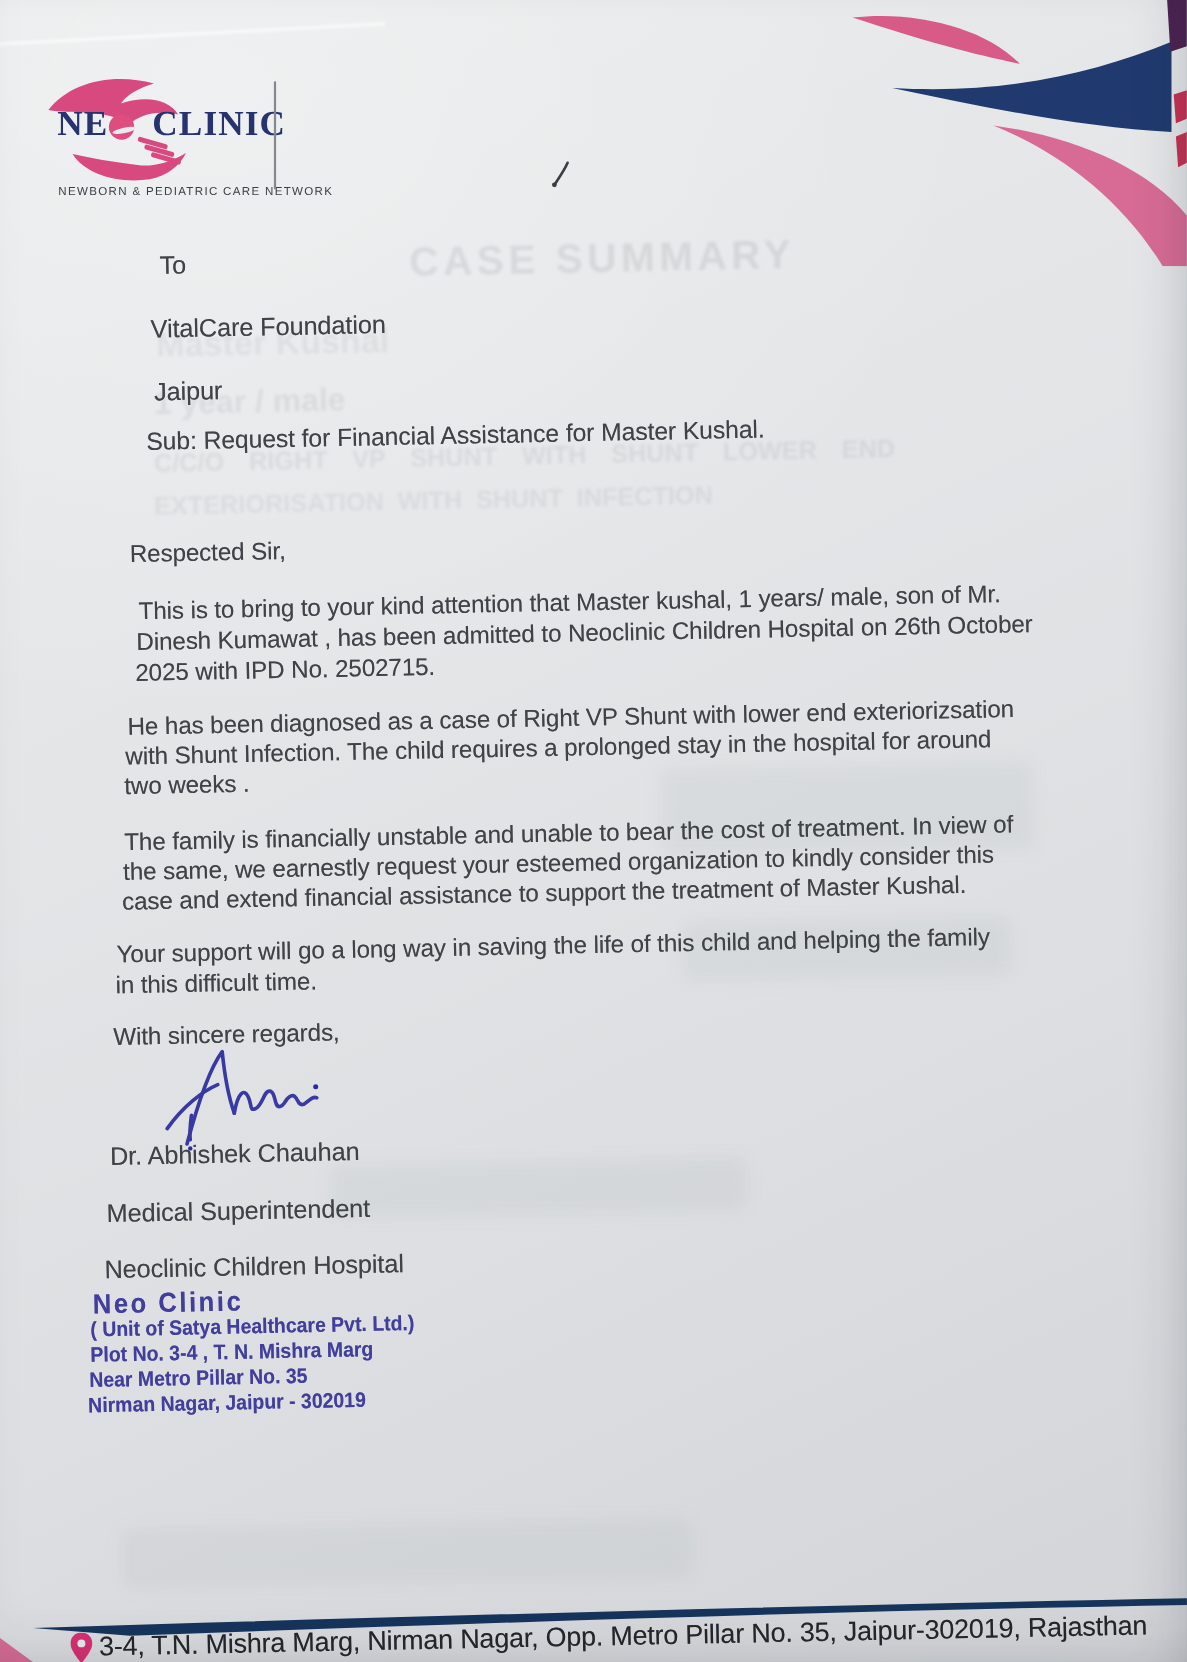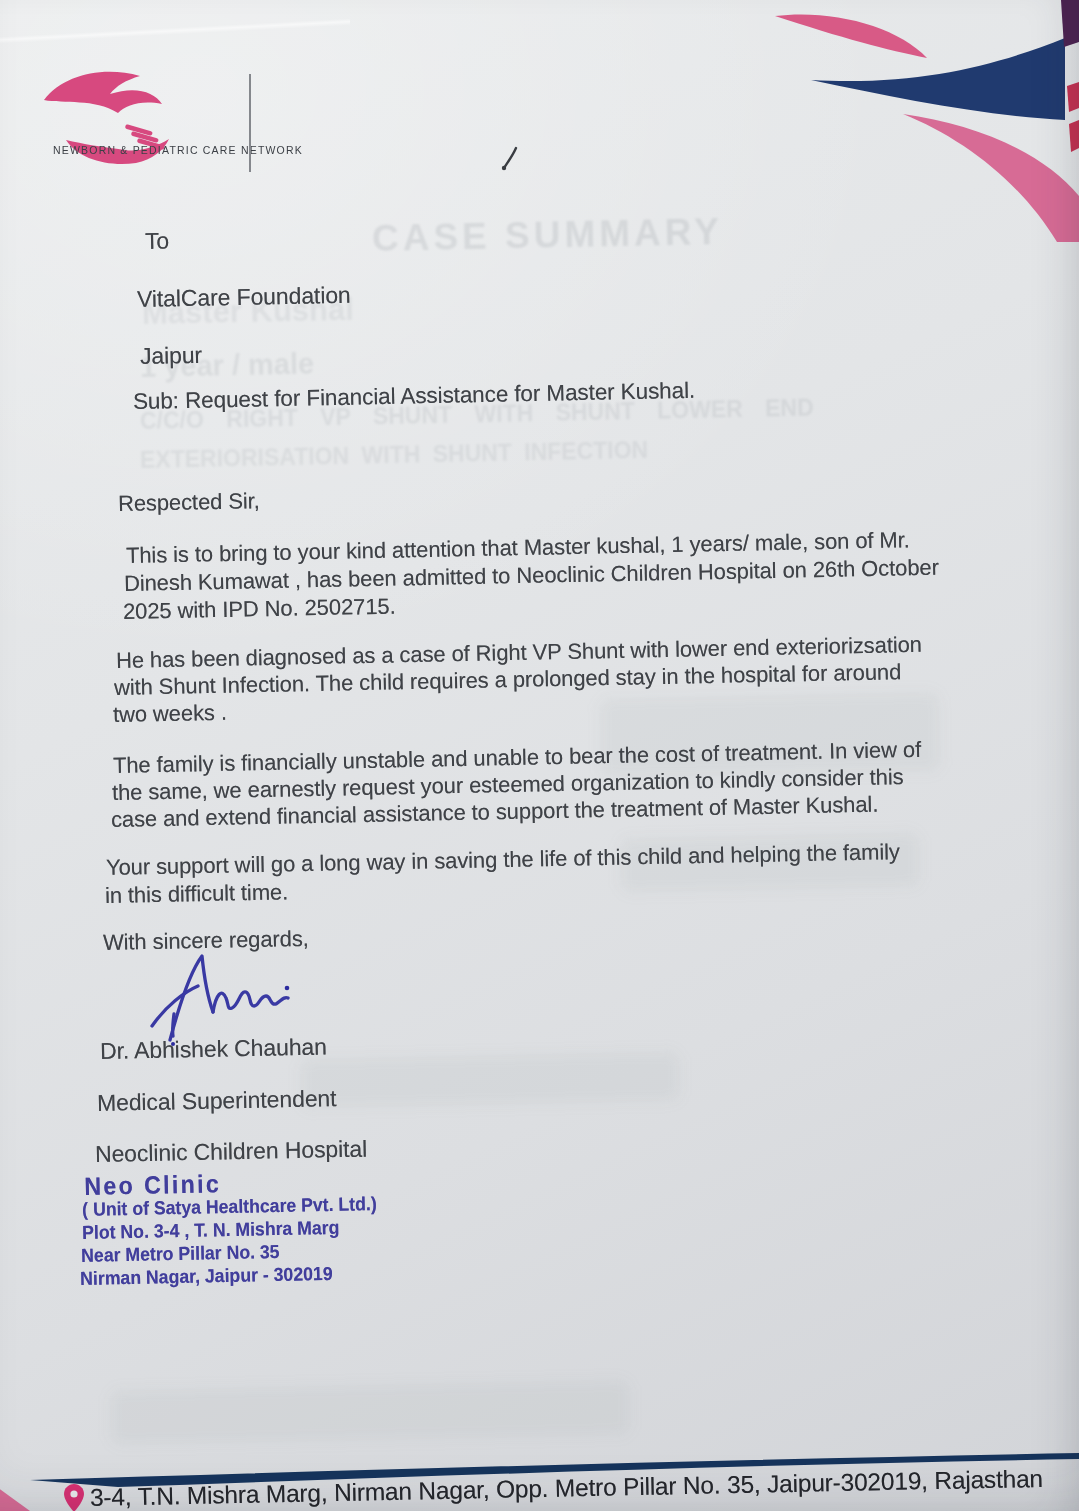--- a/index.html
+++ b/index.html
@@ -29,21 +29,21 @@
   
   .logo{position:absolute;left:38px;top:64px;width:220px;height:120px;}
   .logo-row{position:absolute;left:14px;top:30px;display:flex;align-items:center;}
   .logo-ne,.logo-clinic{font-family:"Liberation Serif",serif;font-weight:bold;font-size:32px;
      color:#27336f;letter-spacing:1px;}
   .logo-dot{width:23px;height:23px;border-radius:50%;background:#dd4e7e;margin:6px 2px 0 1px;
      position:relative;overflow:hidden;}
   .logo-dot::after{content:"";position:absolute;left:3px;top:12px;width:22px;height:5px;
      background:#e9ebed;border-radius:50%;transform:rotate(-12deg);}
   .logo-clinic{margin-left:14px;}
-  .tagline{position:absolute;left:15px;top:80px;font-size:10.5px;letter-spacing:1.2px;color:#3c4046;
+  .tagline{position:absolute;left:15px;top:104px;font-size:10.5px;letter-spacing:1.2px;color:#3c4046;
      white-space:nowrap;}
   .divider{position:absolute;left:249px;top:74px;width:1.6px;height:98px;background:#85888d;}
   .pink-corner{position:absolute;left:0;bottom:0;width:30px;height:28px;background:#d76b95;
      clip-path:polygon(0 22%,100% 100%,0 100%);}
 </style>
 </head>
 <body>
 
 <div class="page">
 
@@ -59,20 +59,25 @@
   </svg>
 
   <div class="logo">
     <svg style="position:absolute;left:0;top:0;width:220px;height:120px" viewBox="0 0 220 120">
       <path d="M6,36 C26,10 66,2 102,12 C88,16 78,22 72,30 C96,22 116,27 124,40 C103,36 88,41 80,49 C56,34 26,40 6,36 Z" fill="#d7497f"></path>
       <path d="M28,76 C40,95 70,103 98,99 C114,96 126,86 131,75 C116,84 100,88 87,86 C64,83 45,80 28,76 Z" fill="#d7497f"></path>
       <rect x="88" y="60" width="28" height="4.5" rx="2" transform="rotate(16 88 60)" fill="#d7497f"></rect>
       <rect x="94" y="67" width="28" height="4.5" rx="2" transform="rotate(16 94 67)" fill="#d7497f"></rect>
       <rect x="100" y="74" width="28" height="4.5" rx="2" transform="rotate(16 100 74)" fill="#d7497f"></rect>
     </svg>
+    <div class="logo-row">
+      <span class="logo-ne">NE</span>
+      <span class="logo-dot"></span>
+      <span class="logo-clinic">CLINIC</span>
+    </div>
     <div class="tagline">NEWBORN &amp; PEDIATRIC CARE NETWORK</div>
   </div>
   <div class="divider"></div>
 
   <svg style="position:absolute;left:500px;top:146px;width:24px;height:28px" viewBox="0 0 24 28">
     <path d="M16,2 C13,9 8,16 4,22" stroke="#3a3d42" stroke-width="2.4" fill="none" stroke-linecap="round"></path>
     <circle cx="4" cy="22" r="2.2" fill="#3a3d42"></circle>
   </svg>
 
   <div class="bleed" style="left:372px;top:218px;font-size:37px;letter-spacing:4px;opacity:.15">CASE SUMMARY</div>

